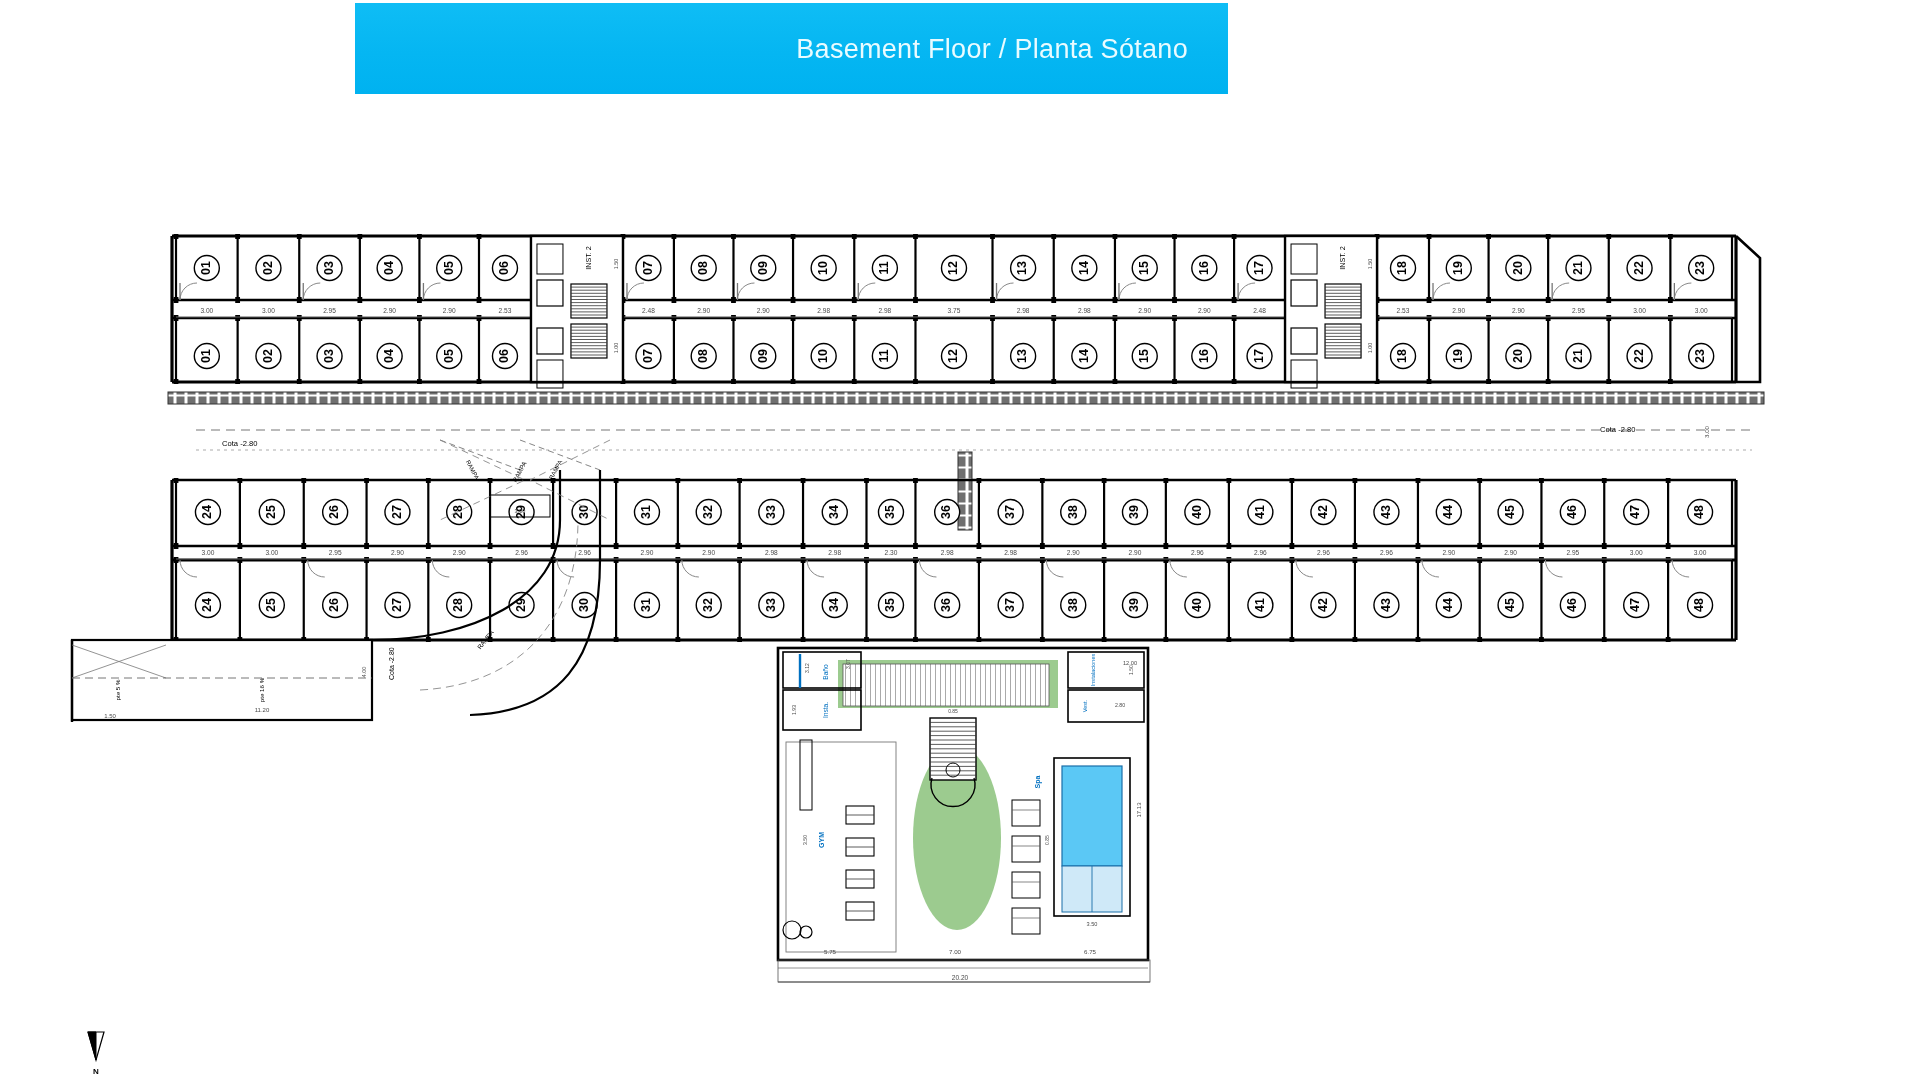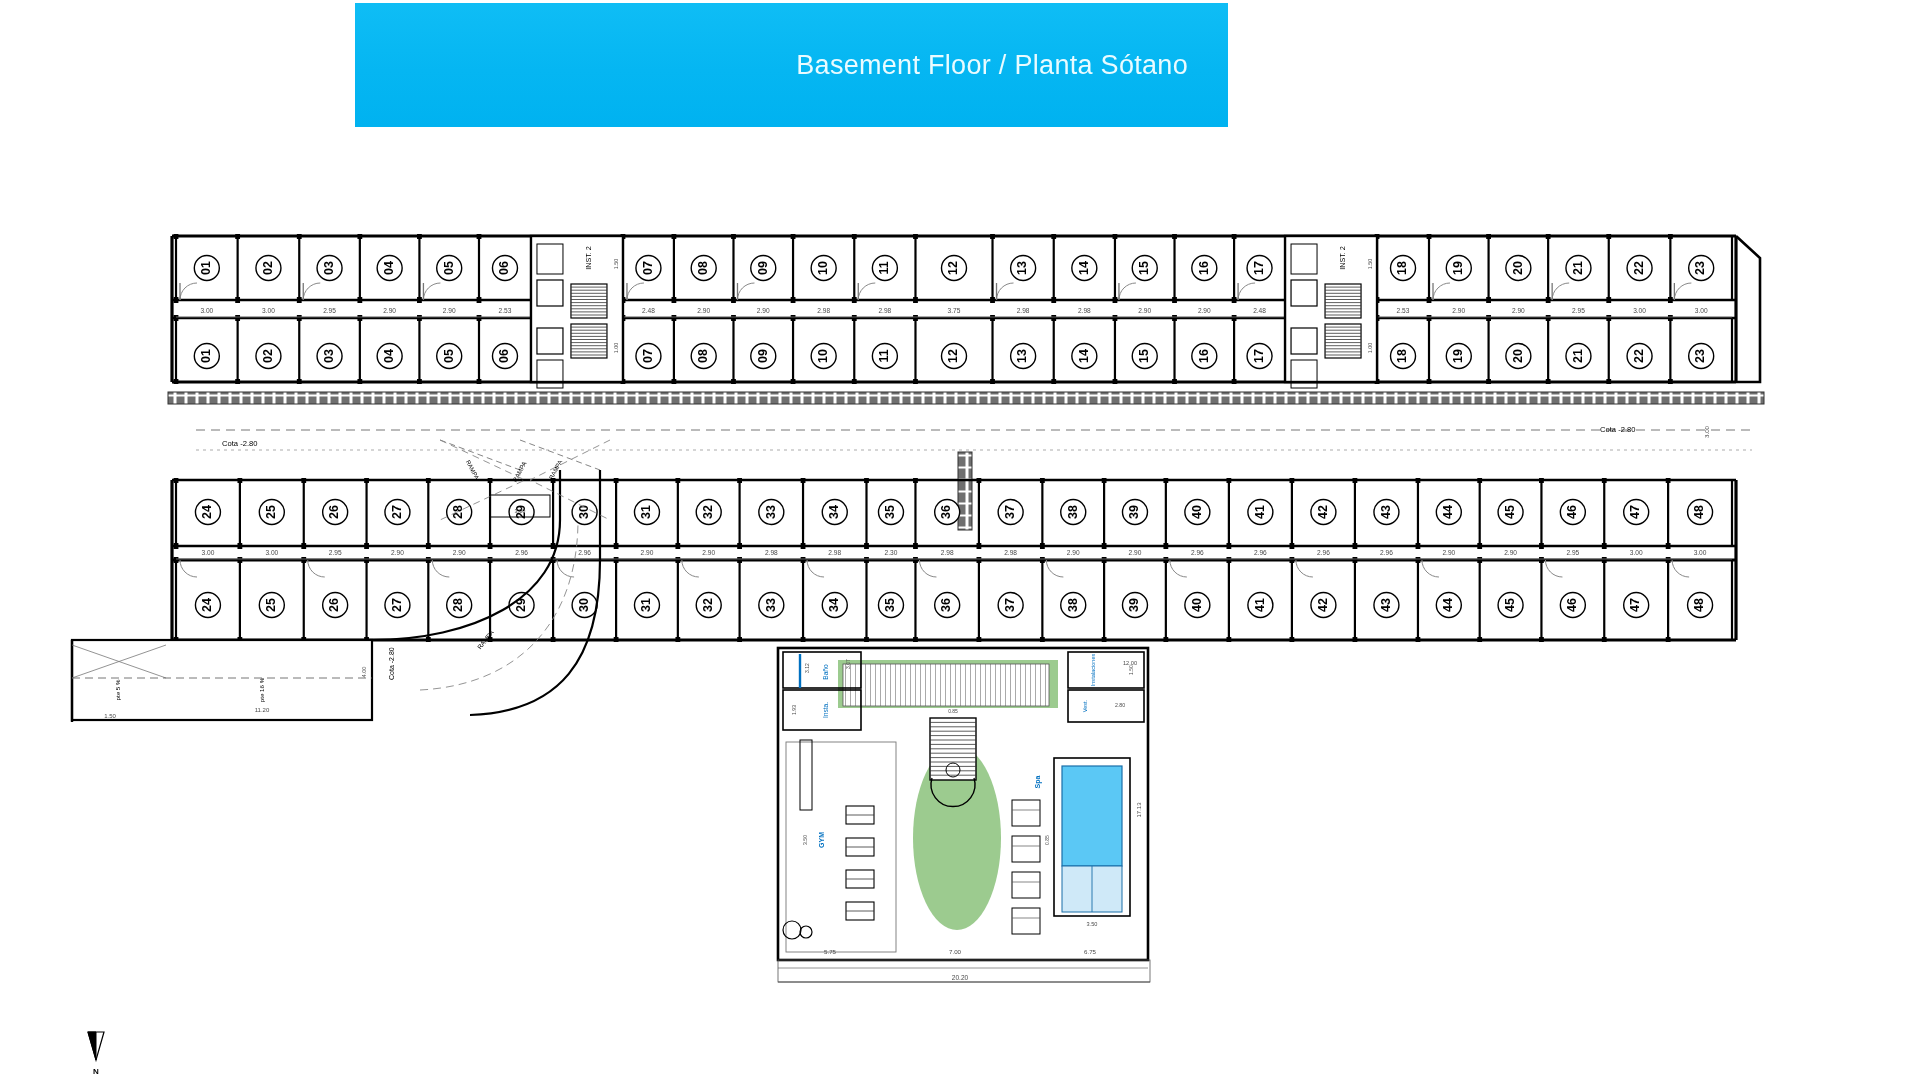--- a/index.html
+++ b/index.html
@@ -1,20 +1,20 @@
 <!DOCTYPE html>
 <html><head>
 <meta charset="utf-8">
 <style>
   html,body{margin:0;padding:0;background:#ffffff;}
   body{width:1920px;height:1080px;position:relative;overflow:hidden;
        font-family:"Liberation Sans",sans-serif;}
 
   
-  #banner{position:absolute;left:355px;top:3px;width:873px;height:124px;
+  #banner{position:absolute;left:355px;top:3px;width:873px;height:91px;
           background:linear-gradient(180deg,#0fbdf5 0%,#05b6f2 55%,#00b2f0 100%);}
   #banner-title{position:absolute;right:40px;top:50%;transform:translateY(-50%);
                 color:#e9fbff;font-size:27px;font-weight:400;letter-spacing:.3px;
                 white-space:nowrap;}
 
   
   #plan{position:absolute;left:0;top:0;width:1920px;height:1080px;}
   #plan svg{display:block;}
 
   

